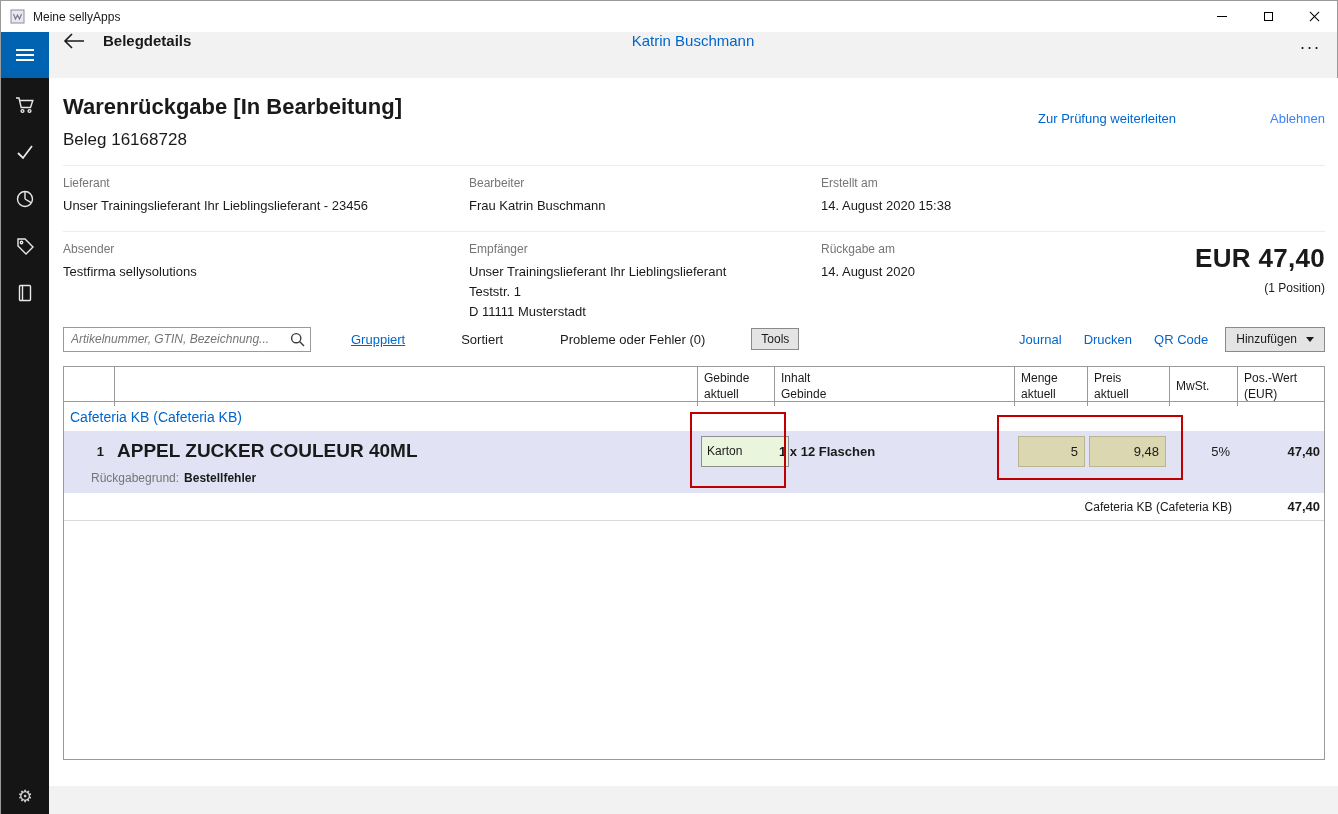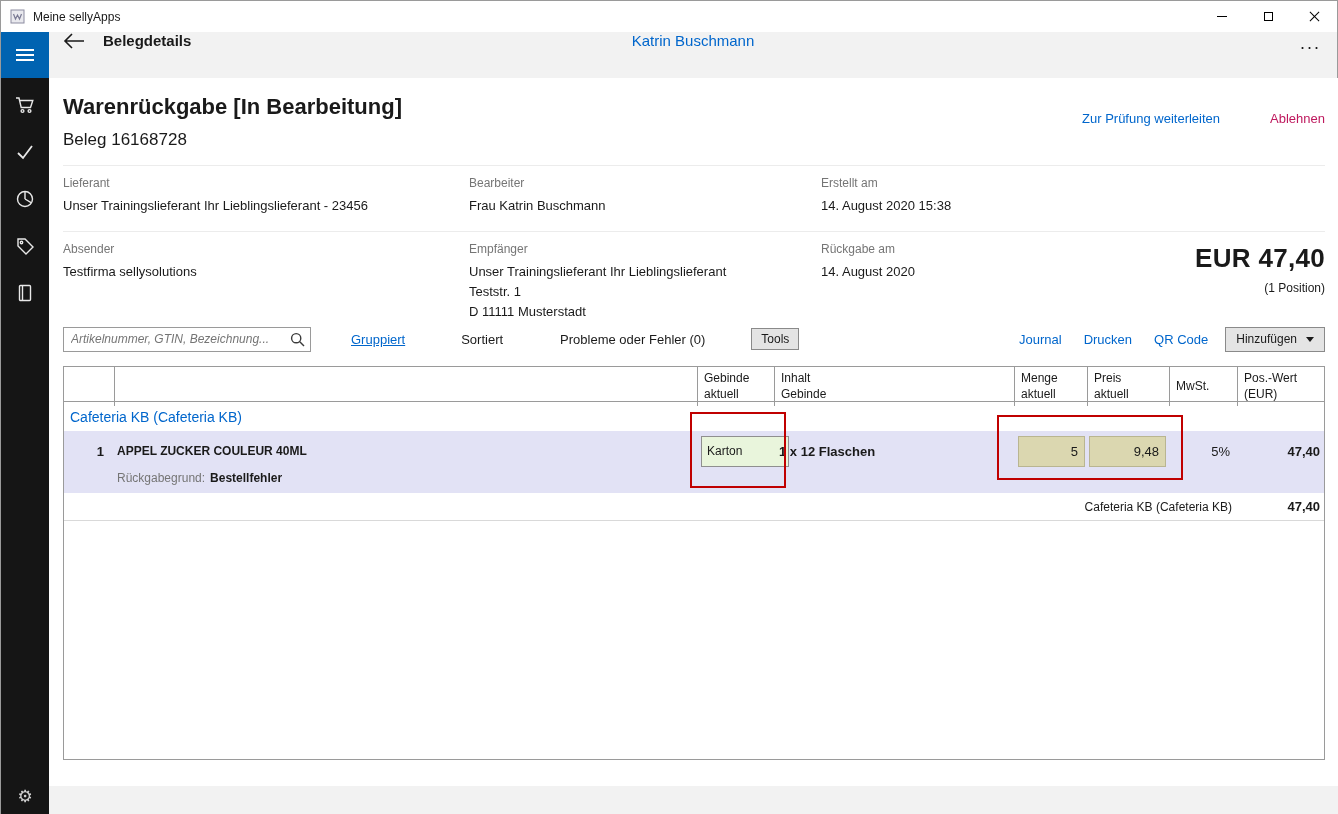--- a/index.html
+++ b/index.html
@@ -33,21 +33,21 @@
   .sidebar { position:absolute; left:0; top:77px; width:48px; height:737px; background:#151515; display:flex; flex-direction:column; align-items:center; padding-top:17px; gap:27px; }
   .side-item { width:22px; height:20px; display:flex; align-items:center; justify-content:center; cursor:pointer; }
   .side-settings { margin-top:auto; margin-bottom:10px; color:#d0d0d0; font-size:17px; line-height:1; height:auto; }
 
   
   .main { position:absolute; left:48px; top:77px; width:1290px; height:708px; background:#fff; }
   .doc-title { position:absolute; left:14px; top:16px; font-size:22px; font-weight:bold; }
   .doc-sub { position:absolute; left:14px; top:52px; font-size:17px; }
   .doc-actions { position:absolute; right:14px; top:33px; display:flex; gap:50px; font-size:13px; }
   .link-blue { color:#0066cc; cursor:pointer; }
-  .link-disabled { color:#be185d; cursor:default; }
+  .link-disabled { color:#3b82f6; cursor:default;margin-left:44px; }
 
   .info-row { position:absolute; left:14px; width:1262px; border-top:1px solid #ececec; }
   .info-row1 { top:87px; height:57px; }
   .info-row2 { top:153px; height:104px; }
   .info-col { position:absolute; top:10px; }
   .col-a { left:0; } .col-b { left:406px; } .col-c { left:758px; }
   .lbl { font-size:12px; color:#757575; margin-bottom:6px; }
   .val { font-size:13px; line-height:1.55; }
   .total-block { position:absolute; right:0; top:11px; text-align:right; }
   .total-amt { font-size:26px; font-weight:bold; letter-spacing:0.3px; }
@@ -76,30 +76,30 @@
   .thead { height:35px; border-bottom:1px solid #9a9a9a; }
   .hc { font-size:12px; padding:4px 6px; line-height:1.3; border-left:1px solid #9a9a9a; }
   .hc-empty1 { border-left:none; }
   .hc-mwst { display:flex; align-items:center; }
   .group-row { height:29px; display:flex; align-items:center; padding-left:6px; color:#0066cc; font-size:14px; }
   .item-block { background:#e2e2f5; }
   .item-row { height:40px; align-items:center; }
   .cell-pos { text-align:right; padding-right:10px; font-weight:bold; font-size:13px; }
   .cell-desc { padding-left:3px; }
   .meta { font-size:10px; margin-bottom:3px; }
-  .name { font-size:12px; font-weight:bold; }
+  .name { font-size:19px; font-weight:bold; }
   .cell-gebinde { padding-left:4px; }
   .in-gebinde { width:88px; height:31px; background:#e9f5dc; border:1px solid #8f8f8f; font-size:12px; padding:0 5px; font-family:inherit; color:#1a1a1a; }
   .cell-inhalt { padding-left:5px; font-size:13px; font-weight:bold; }
   .in-num { height:31px; background:#dbd7b0; border:1px solid #b9b591; font-size:13px; text-align:right; padding:0 6px; font-family:inherit; color:#1a1a1a; }
   .cell-menge { padding-left:4px; } .in-menge { width:67px; }
   .cell-preis { padding-left:2px; } .in-preis { width:77px; }
   .cell-mwst { text-align:right; padding-right:7px; font-size:13px; }
   .cell-wert { text-align:right; padding-right:6px; font-size:13px; font-weight:bold; }
-  .item-subrow { height:22px; padding-left:53px; font-size:12px; display:flex; gap:5px; }
+  .item-subrow { height:22px; padding-left:27px; font-size:12px; display:flex; gap:5px; }
   .grund-label { color:#757575; }
   .grund-value { font-weight:bold; }
   .sum-row { height:28px; align-items:center; border-bottom:1px solid #d9d9d9; background:#fff; }
   .sum-group { grid-column:1 / 8; text-align:right; font-size:12px; padding-right:5px; }
   .sum-wert { grid-column:8; text-align:right; padding-right:6px; font-size:13px; font-weight:bold; }
 
   .anno { position:absolute; border:2px solid #c00000; pointer-events:none; z-index:5; }
   .anno-gebinde { left:626px; top:45px; width:96px; height:76px; }
   .anno-nums { left:933px; top:48px; width:186px; height:65px; }
 

